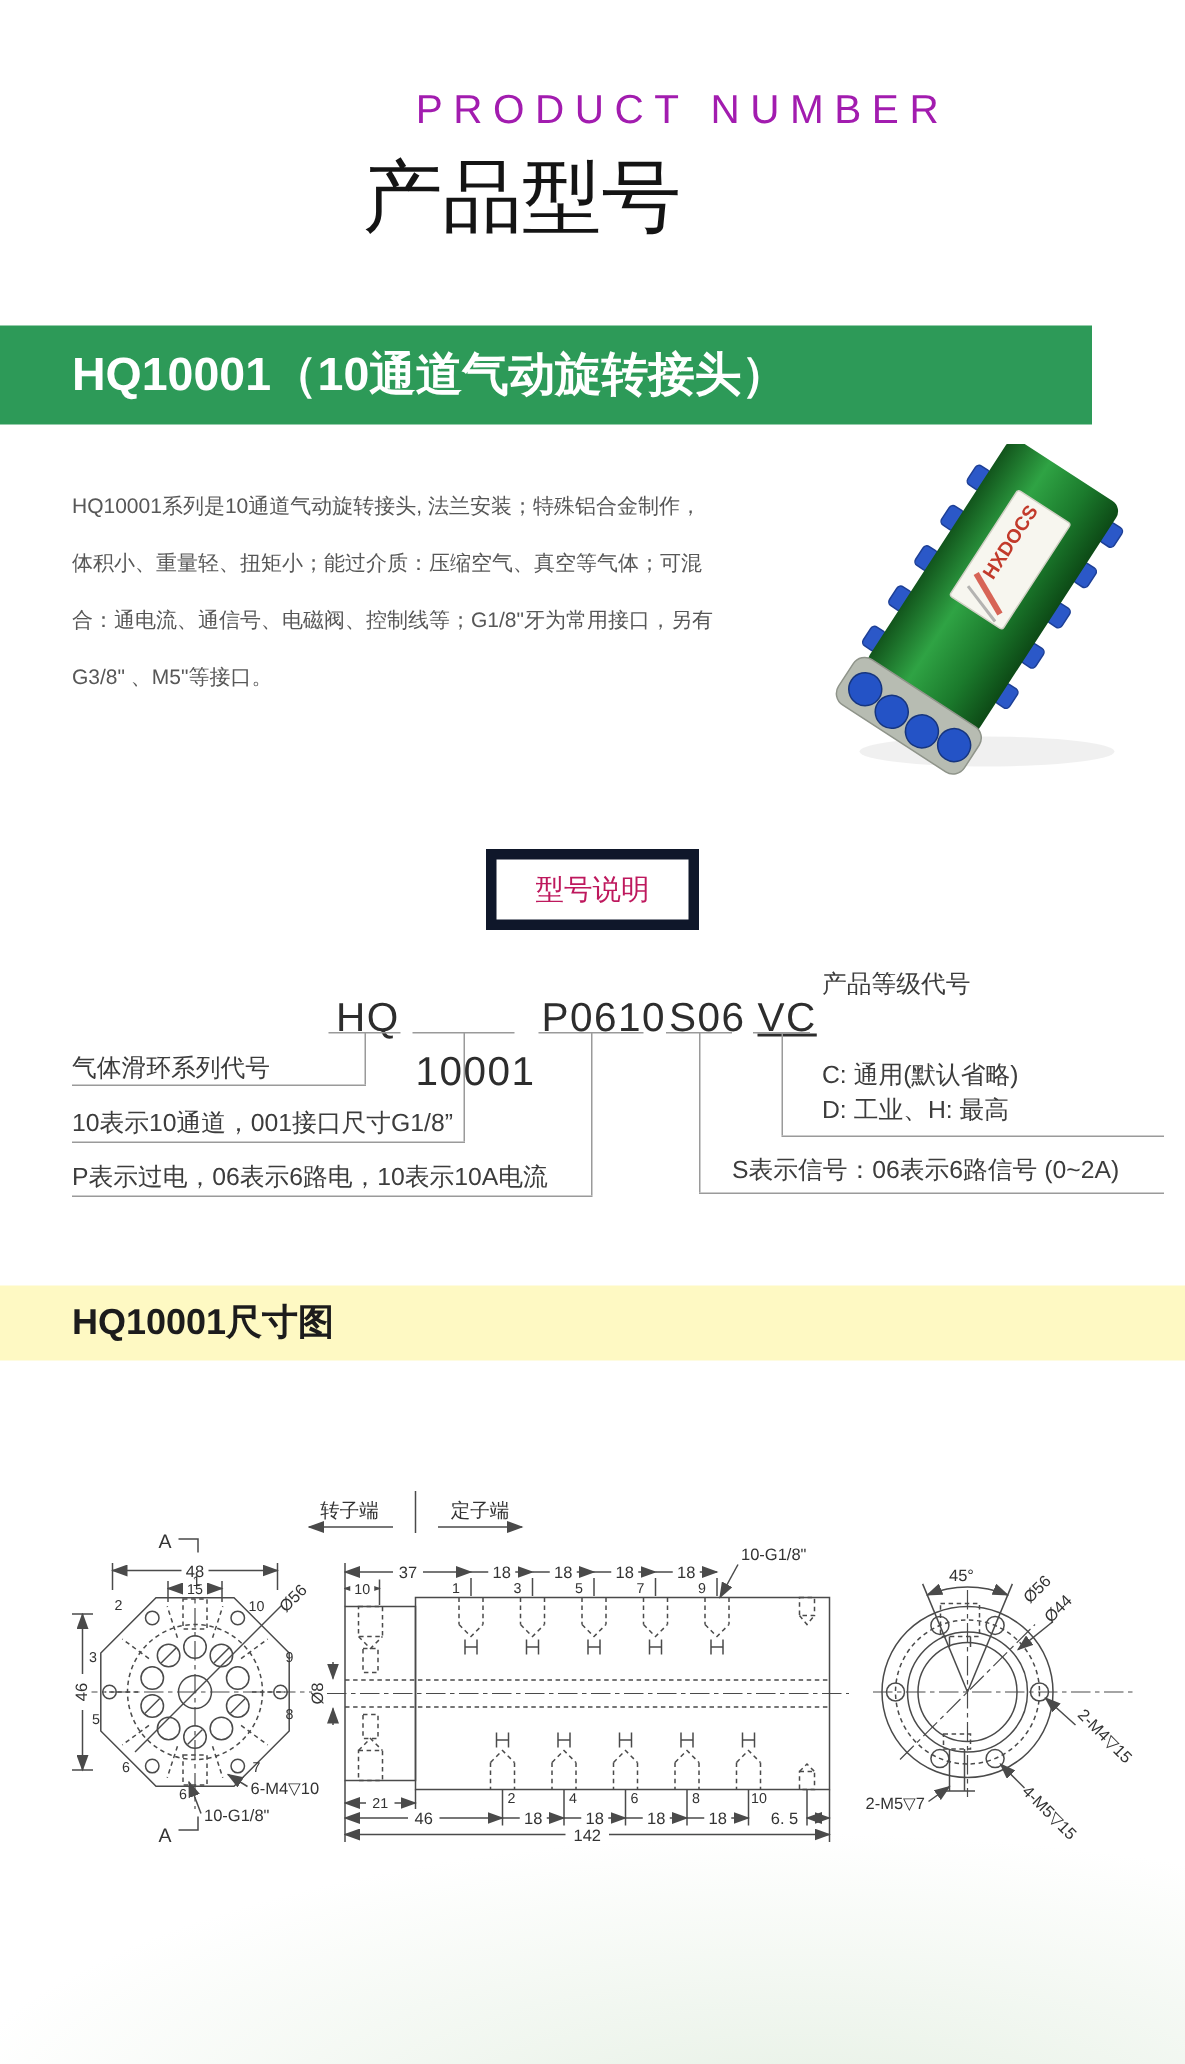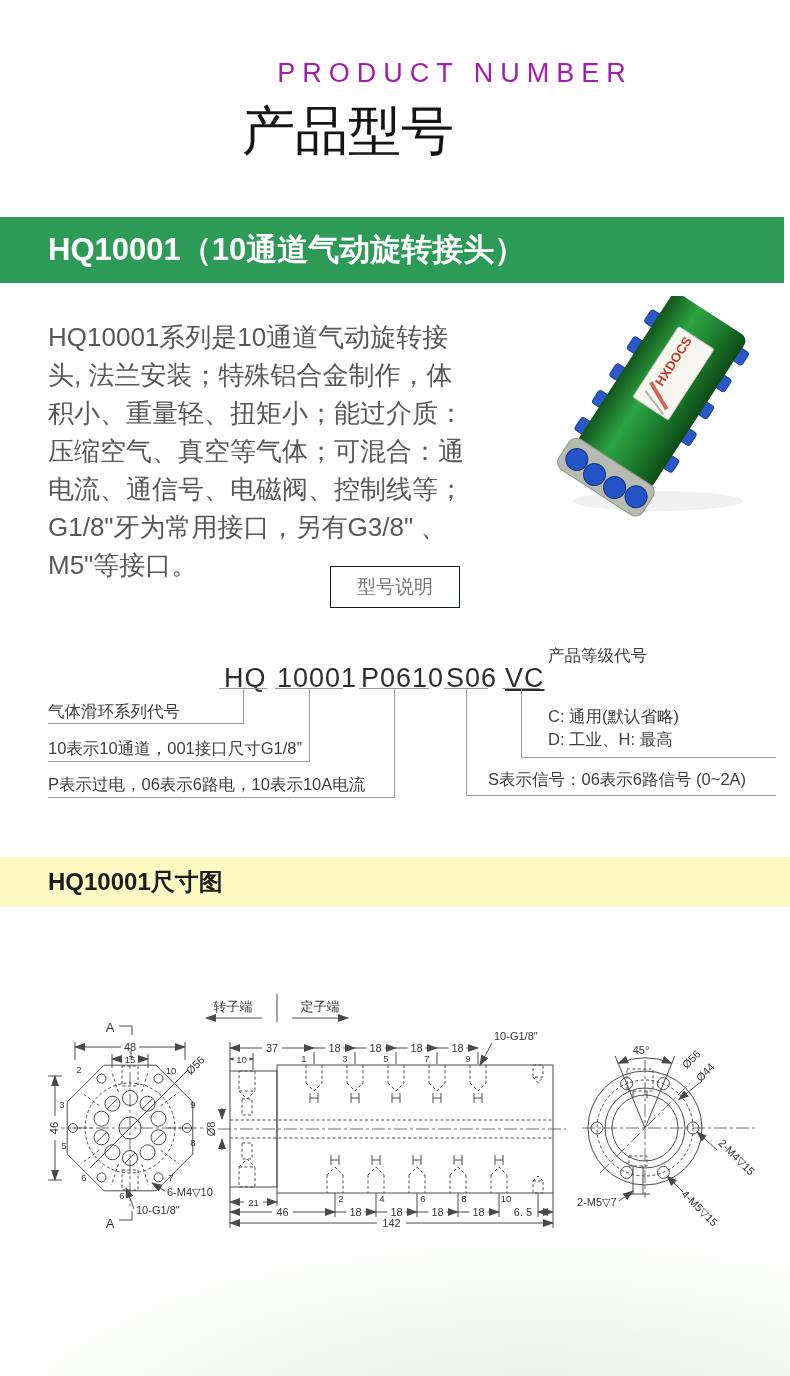--- a/index.html
+++ b/index.html
@@ -6,26 +6,26 @@
   body{
     width:790px;height:1376px;position:relative;overflow:hidden;background:#ffffff;
     font-family:"Liberation Sans","DejaVu Sans",sans-serif;
   }
   .abs{position:absolute;}
   
   .eyebrow{top:58px;left:12px;width:790px;text-align:center;font-size:27px;letter-spacing:7px;
     color:#a21caf;font-weight:300;margin-left:48px;}
   .pagetitle{top:96px;left:0;width:696px;text-align:center;font-size:53px;color:#141414;font-weight:500;}
   
-  .banner{top:217px;left:0;width:784px;height:66px;background:#2d9a58;}
+  .banner{top:217px;left:0;width:728px;height:66px;background:#2d9a58;}
   .banner span{position:absolute;left:48px;top:0;line-height:66px;color:#ffffff;font-size:31px;font-weight:600;}
   
-  .intro{top:318px;left:48px;width:430px;font-size:26px;line-height:38px;color:#575757;}
-  
-  .badge{top:566px;left:50%;transform:translateX(-50%);border:1px solid #0f172a;color:#737373;
+  .intro{top:318px;left:48px;width:430px;font-size:14px;line-height:38px;color:#575757;}
+  
+  .badge{top:566px;left:50%;transform:translateX(-50%);border:7px solid #0f172a;color:#be185d;
     font-size:19px;padding:7px 26px;background:#fff;}
   
   .codepart{top:663px;font-size:27px;font-weight:500;color:#2d2d2d;letter-spacing:1px;}
   .hline{background:#9a9a9a;height:1px;}
   .vline{background:#9a9a9a;width:1px;}
   .ann{font-size:16.5px;color:#3c3c3c;white-space:nowrap;}
   
   .banner2{top:857px;left:0;width:790px;height:50px;background:#fef9c3;}
   .banner2 span{position:absolute;left:48px;top:0;line-height:50px;color:#1c1c1c;font-size:24px;font-weight:600;}
   
@@ -95,21 +95,21 @@
       <rect x="-21" y="-74" width="42" height="84" rx="2" fill="#f7f6ef" stroke="#d2d1c6"></rect>
       <text transform="rotate(-90)" x="42" y="-2" text-anchor="middle" font-size="13" font-weight="bold" fill="#c23a2b">HXDOCS</text>
       <line x1="-14" y1="-12" x2="14" y2="2" stroke="#d04030" stroke-width="4" opacity="0.8"></line>
       <line x1="-14" y1="-2" x2="14" y2="8" stroke="#888" stroke-width="2" opacity="0.6"></line>
     </g>
   </svg>
 
   <div class="abs badge">型号说明</div>
 
   <span class="abs codepart" style="left:224px;">HQ</span>
-  <span class="abs codepart" style="left:277px;">10001</span>
+  <span class="abs codepart" style="left:277px;margin-top:36px;">10001</span>
   <span class="abs codepart" style="left:361px;">P0610</span>
   <span class="abs codepart" style="left:446px;">S06</span>
   <span class="abs codepart" style="left:505px;text-decoration:underline;">VC</span>
 
   <div class="abs hline" style="top:688px;left:219px;width:48px;"></div>
   <div class="abs hline" style="top:688px;left:275px;width:68px;"></div>
   <div class="abs hline" style="top:688px;left:359px;width:70px;"></div>
   <div class="abs hline" style="top:688px;left:444px;width:44px;"></div>
   <div class="abs hline" style="top:688px;left:502px;width:38px;"></div>
 

